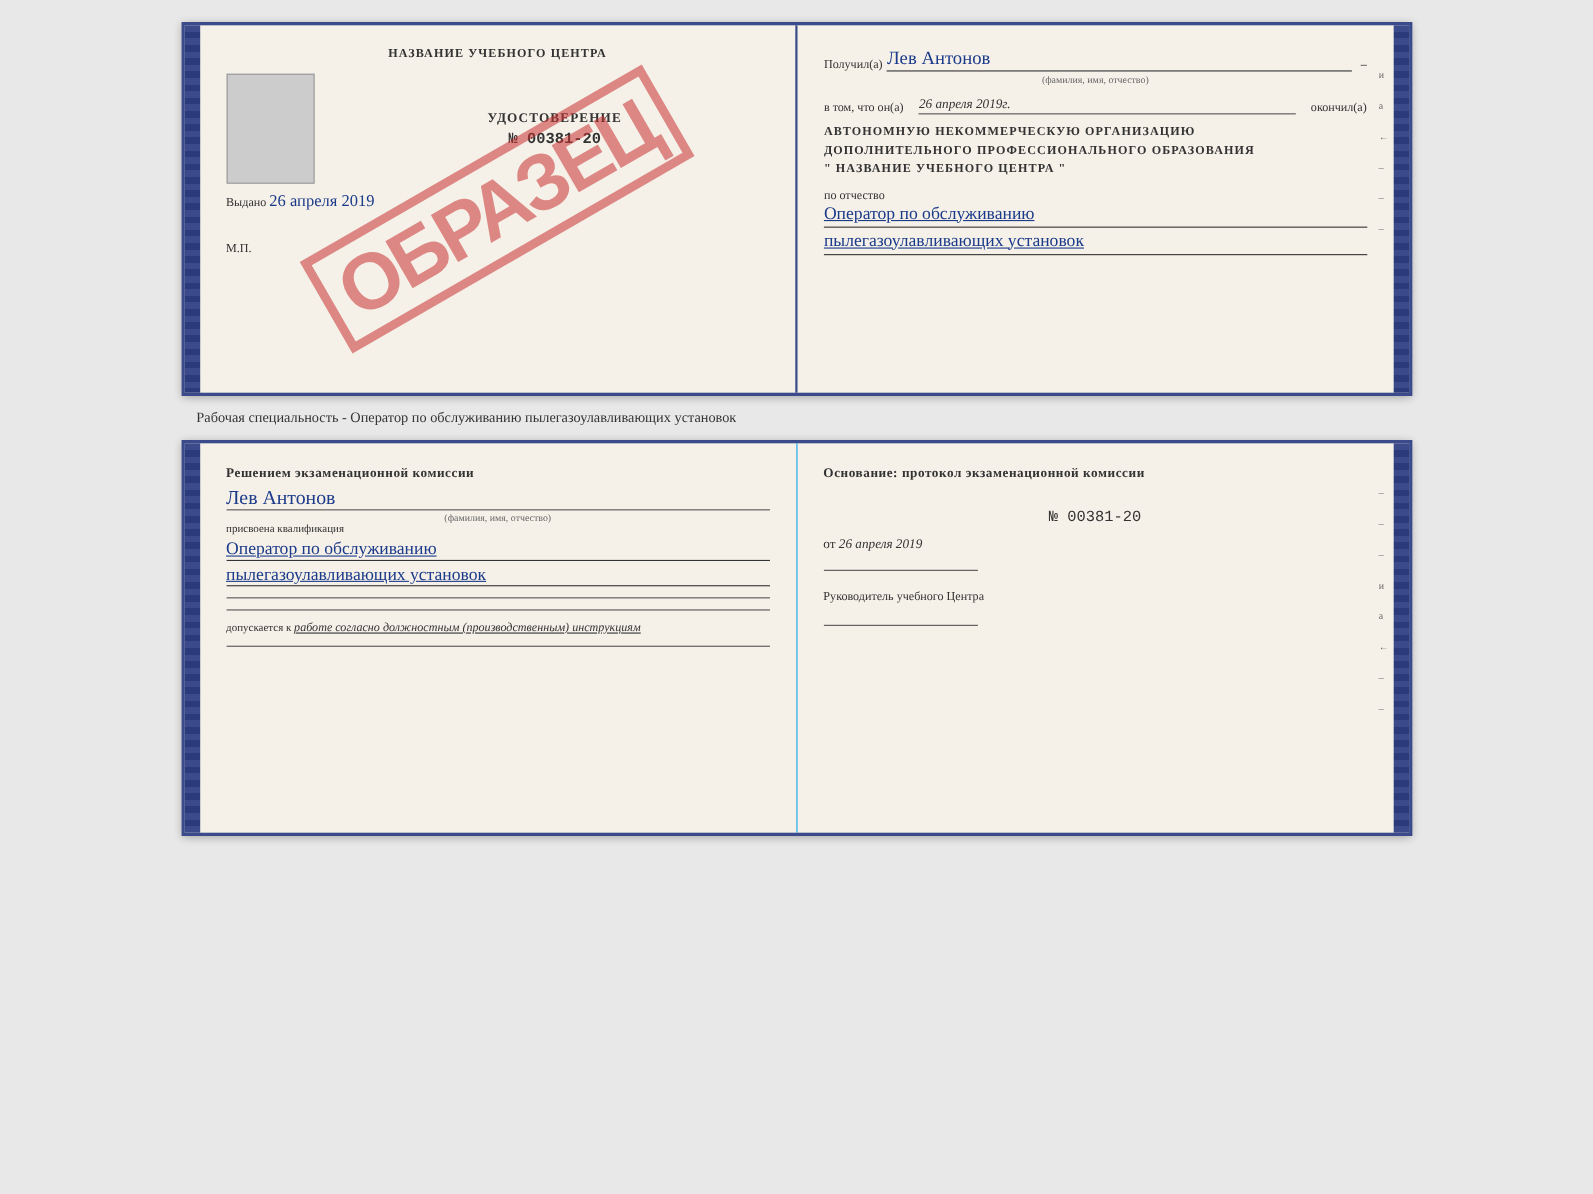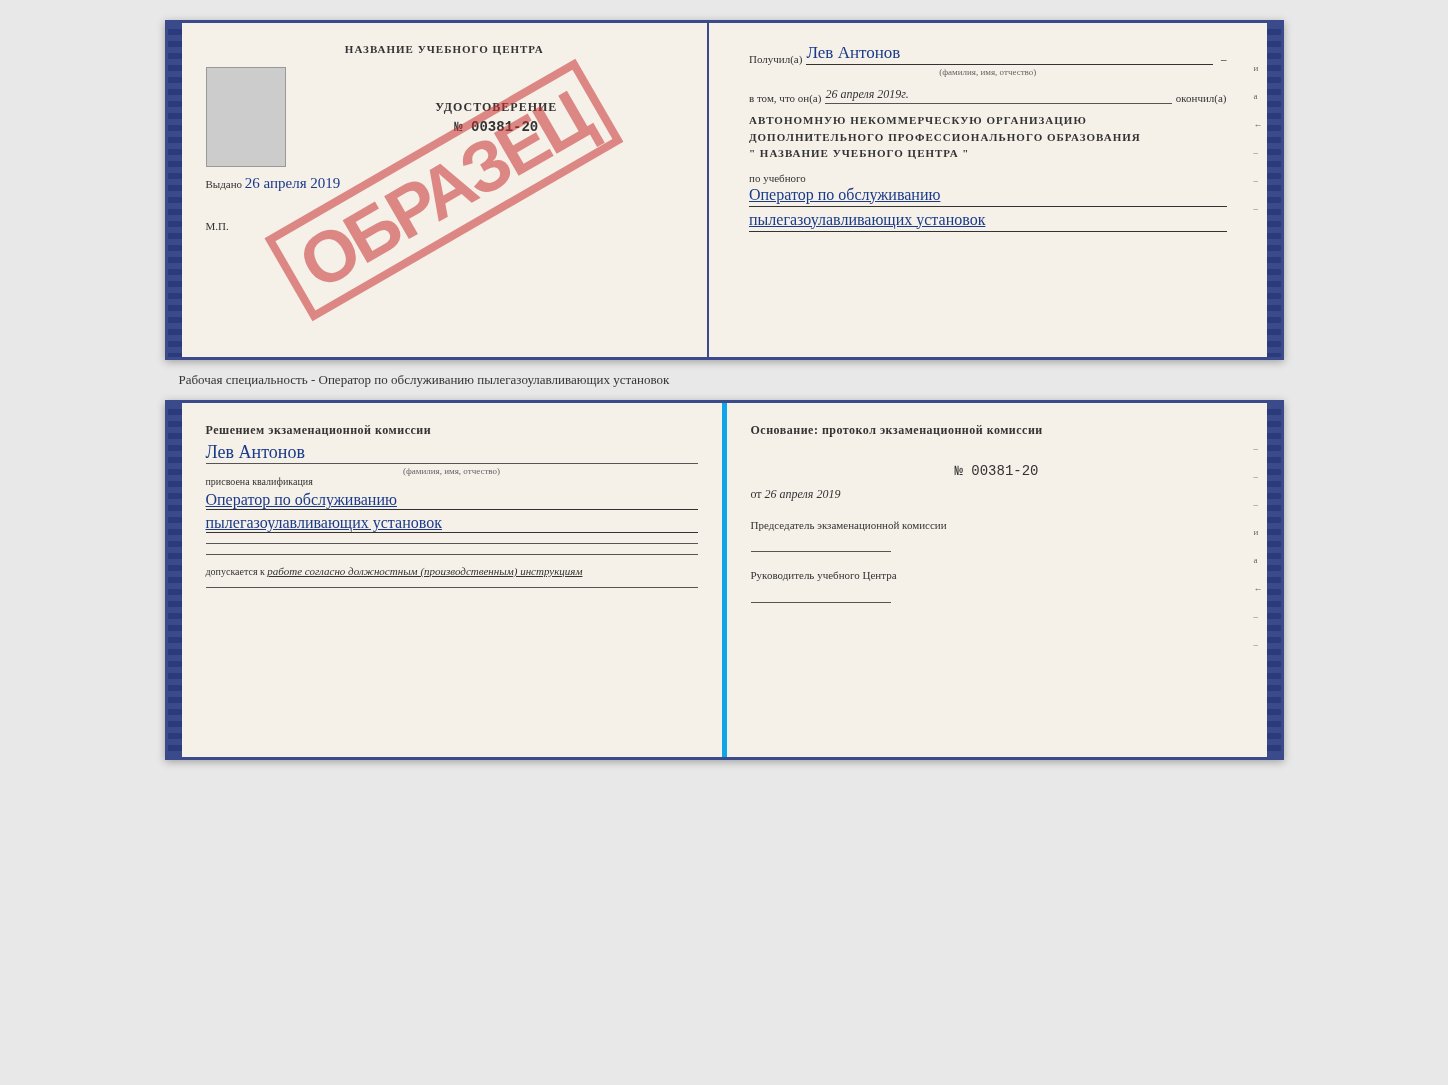--- a/index.html
+++ b/index.html
@@ -64,21 +64,21 @@
     .book-left {
       flex: 1;
       padding: 20px 24px;
       border-right: 2px solid #3a4a8a;
       position: relative;
       overflow: hidden;
     }
 
     .book-right {
       flex: 1;
-      padding: 20px 40px;
+      padding: 20px 24px;
       position: relative;
     }
 
     
     .cert-title {
       text-align: center;
       font-size: 11px;
       font-weight: bold;
       letter-spacing: 1px;
       color: #333;
@@ -239,21 +239,21 @@
       width: 100%;
       background: #f5f0e8;
       border: 3px solid #3a4a8a;
       box-shadow: 0 2px 8px rgba(0,0,0,0.3);
       min-height: 360px;
     }
 
     .bottom-left {
       flex: 1;
       padding: 20px 24px;
-      border-right: 5px solid #0ea5e9;
+      border-right: 1px solid #0ea5e9;
     }
 
     .bottom-right {
       flex: 1;
       padding: 20px 24px;
       position: relative;
     }
 
     .commission-text {
       font-size: 12px;
@@ -386,33 +386,33 @@
 
       <div class="book-right">
 
         <div class="right-field" style="margin-bottom: 2px;">
           <span class="right-field-label">Получил(а)</span>
           <span class="right-field-value handwritten" style="font-size:17px;">Лев Антонов</span>
           <span style="font-size:11px; margin-left:8px;">–</span>
         </div>
         <div class="field-hint">(фамилия, имя, отчество)</div>
 
-        <div style="display:flex; align-items:flex-end; margin: 10px 0 4px 0; gap: 4px;">
+        <div style="display:flex; align-items:flex-end; margin: 10px 0 4px 0; gap: 14px;">
           <span style="font-size:11px; color:#333;">в том, что он(а)</span>
           <span style="font-size:12px; font-style:italic; color:#333; border-bottom:1px solid #555; padding-bottom:1px; flex:1;">26 апреля 2019г.</span>
           <span style="font-size:11px; color:#333;">окончил(а)</span>
         </div>
 
         <div class="org-name-block">
           <div>АВТОНОМНУЮ НЕКОММЕРЧЕСКУЮ ОРГАНИЗАЦИЮ</div>
           <div>ДОПОЛНИТЕЛЬНОГО ПРОФЕССИОНАЛЬНОГО ОБРАЗОВАНИЯ</div>
           <div>"  НАЗВАНИЕ УЧЕБНОГО ЦЕНТРА  "</div>
         </div>
 
-        <div class="profession-label">по учебного</div>
+        <div class="profession-label">по отчество</div>
         <span class="profession-value">Оператор по обслуживанию</span>
         <span class="profession-value">пылегазоулавливающих установок</span>
 
         <div class="side-marks">
           <span>и</span>
           <span>а</span>
           <span>←</span>
           <span>–</span>
           <span>–</span>
           <span>–</span>
@@ -451,21 +451,20 @@
       <div class="osnov-text">Основание: протокол экзаменационной комиссии</div>
 
       <div class="protocol-number">№  00381-20</div>
 
       <div class="protocol-date">
         <span>от</span>
         <span style="font-style:italic;">26 апреля 2019</span>
       </div>
 
       <div class="signature-block">
-        <div class="sig-label">Председатель экзаменационной комиссии</div>
         <div class="sig-line"></div>
       </div>
 
       <div class="signature-block">
         <div class="sig-label">Руководитель учебного Центра</div>
         <div class="sig-line"></div>
       </div>
 
       <div class="side-marks">
         <span>–</span>

